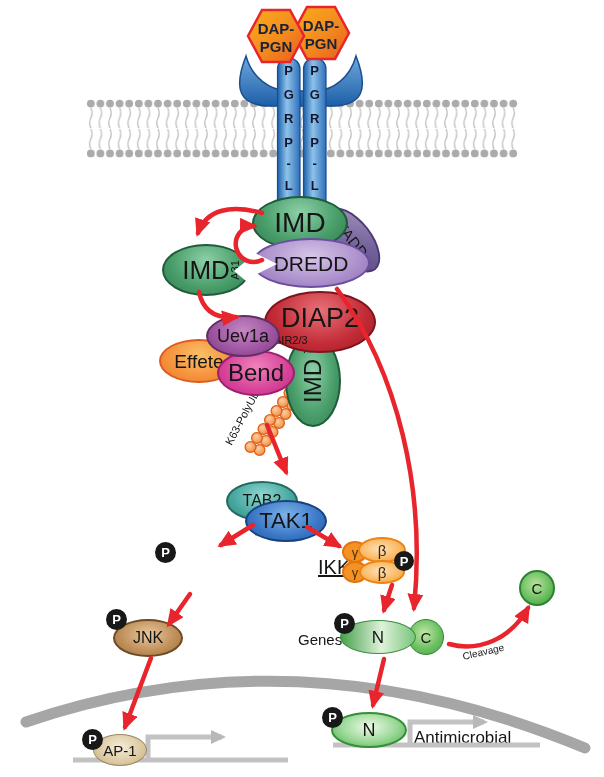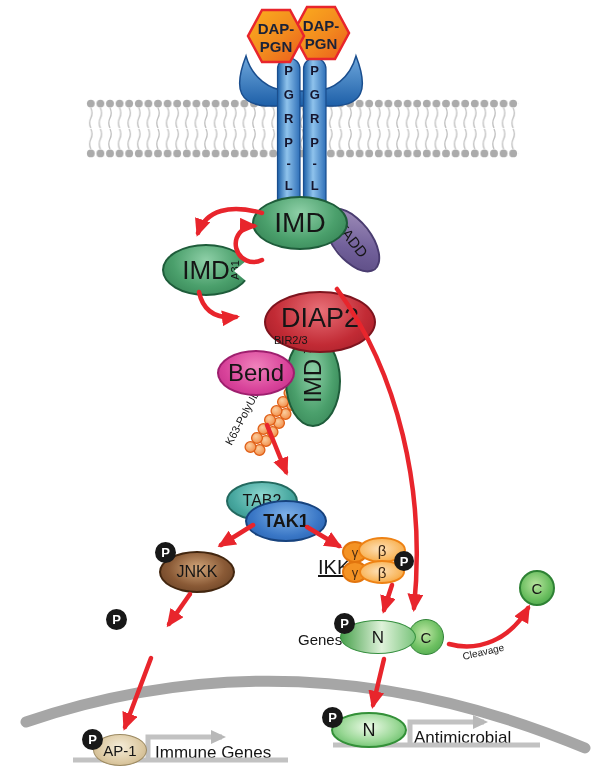--- a/index.html
+++ b/index.html
@@ -122,60 +122,72 @@
   </svg>
 
   <div class="ell" style="left:314px;top:220px;width:76px;height:40px;transform:rotate(52deg);z-index:10;
               background:linear-gradient(135deg,#A795BE 0%,#71609A 60%,#5A4A82 100%);border:2px solid #4A3C70;">
     <span class="lab" style="position:static;font-size:15px;">FADD</span>
   </div>
   <div class="ell" style="left:252px;top:196px;width:96px;height:54px;font-size:28px;z-index:12;
               background:radial-gradient(ellipse at 50% 30%,#8FD0A8 0%,#4BA06C 55%,#2F7A4E 100%);border:2px solid #1E5C3A;">
     <span>IMD</span>
   </div>
+  <div class="ell" style="left:252px;top:238px;width:118px;height:50px;font-size:21px;z-index:14;
+              background:radial-gradient(ellipse at 50% 35%,#D6C6E8 0%,#AC90CC 60%,#8E6DB4 100%);border:2px solid #6B4E9E;">
+    <span>DREDD</span>
+  </div>
   <div class="notch" style="left:249px;top:250px;width:28px;height:28px;clip-path:polygon(0 0,100% 50%,0 100%);"></div>
 
   <div class="ell" style="left:162px;top:244px;width:88px;height:52px;font-size:26px;z-index:12;
               background:radial-gradient(ellipse at 50% 30%,#8FD0A8 0%,#4BA06C 55%,#2F7A4E 100%);border:2px solid #1E5C3A;">
     <span>IMD</span>
     <span class="sub-rot">A31</span>
   </div>
   <div class="notch" style="left:234px;top:256px;width:18px;height:30px;clip-path:polygon(100% 0,0 50%,100% 100%);"></div>
 
   <div class="ell" style="left:285px;top:335px;width:56px;height:92px;z-index:8;
               background:radial-gradient(ellipse at 50% 40%,#8FD0A8 0%,#4BA06C 55%,#2F7A4E 100%);border:2px solid #1E5C3A;">
     <span style="transform:rotate(-90deg);font-size:24px;">IMD</span>
     <span class="lab" style="top:5px;left:50%;transform:translateX(-50%) rotate(-8deg);font-size:11px;">A31</span>
   </div>
   <div class="ell" style="left:264px;top:291px;width:112px;height:62px;font-size:27px;z-index:10;
               background:radial-gradient(ellipse at 50% 30%,#E87078 0%,#C22B35 60%,#9E1B26 100%);border:2px solid #7E141E;text-align:right;">
     <span style="margin-top:-8px;">DIAP2</span>
     <span class="lab" style="left:8px;top:41px;font-size:11px;">BIR2/3</span>
   </div>
+  <div class="ell" style="left:159px;top:339px;width:80px;height:44px;font-size:19px;z-index:11;
+              background:radial-gradient(ellipse at 50% 35%,#FBC068 0%,#F5913C 60%,#EF7A22 100%);border:2px solid #DE5A1E;">
+    <span>Effete</span>
+  </div>
   <div class="ell" style="left:217px;top:350px;width:78px;height:46px;font-size:24px;z-index:12;
               background:radial-gradient(ellipse at 50% 35%,#F082BC 0%,#D8439A 60%,#BE2A84 100%);border:2px solid #9E1F6E;">
     <span>Bend</span>
   </div>
+  <div class="ell" style="left:206px;top:315px;width:74px;height:42px;font-size:18px;z-index:13;
+              background:radial-gradient(ellipse at 50% 35%,#C287C2 0%,#9E54A0 60%,#7E3A80 100%);border:2px solid #632E66;">
+    <span>Uev1a</span>
+  </div>
   <div class="lab" style="left:200px;top:412px;width:84px;text-align:center;transform:rotate(-62deg);font-size:11px;z-index:9;">K63-PolyUb</div>
 
   <div class="ell" style="left:226px;top:481px;width:72px;height:40px;font-size:16px;z-index:10;
               background:radial-gradient(ellipse at 50% 35%,#8FD8D0 0%,#48A8A0 60%,#2E867E 100%);border:2px solid #23695F;">
     <span>TAB2</span>
   </div>
-  <div class="ell" style="left:245px;top:500px;width:82px;height:42px;font-size:18px;z-index:11;
-              background:radial-gradient(ellipse at 50% 35%,#7FB2E8 0%,#3A77C6 60%,#225BA8 100%);border:2px solid #17437E;font-weight:bold;">
+  <div class="ell" style="left:245px;top:500px;width:82px;height:42px;font-size:22px;z-index:11;
+              background:radial-gradient(ellipse at 50% 35%,#7FB2E8 0%,#3A77C6 60%,#225BA8 100%);border:2px solid #17437E;">
     <span>TAK1</span>
   </div>
 
-  <div class="ell" style="left:159px;top:551px;width:76px;height:42px;font-size:16px;z-index:10;
-              background:radial-gradient(ellipse at 50% 40%,#D2A67A 0%,#8A5A36 55%,#5E3A20 100%);border:2px solid #42260F;">
-    <span>JNKK</span>
-  </div>
   <div class="pcircle" style="left:155px;top:542px;">
     <span>P</span>
+  </div>
+  <div class="ell" style="left:113px;top:619px;width:70px;height:38px;font-size:16px;z-index:10;
+              background:radial-gradient(ellipse at 50% 40%,#E8C89E 0%,#BE8E58 60%,#9A6E3E 100%);border:2px solid #6E4A24;">
+    <span>JNK</span>
   </div>
   <div class="pcircle" style="left:106px;top:609px;">
     <span>P</span>
   </div>
 
   <div class="lab" style="left:318px;top:556px;font-size:20px;text-decoration:underline;">IKK</div>
   <div class="ell" style="left:342px;top:541px;width:26px;height:22px;font-size:13px;color:#4A2C12;z-index:10;background:#F49324;border:2px solid #E2750E;">
     <span>γ</span>
   </div>
   <div class="ell" style="left:342px;top:561px;width:26px;height:22px;font-size:13px;color:#4A2C12;z-index:10;background:#F49324;border:2px solid #E2750E;">
@@ -211,21 +223,20 @@
     <span>C</span>
   </div>
 
   <div class="ell" style="left:93px;top:734px;width:54px;height:32px;font-size:15px;z-index:10;
               background:radial-gradient(ellipse at 50% 40%,#F5ECD8 0%,#DCC9A2 60%,#C2AA7E 100%);border:1.5px solid #9C8A62;">
     <span>AP-1</span>
   </div>
   <div class="pcircle" style="left:82px;top:729px;">
     <span>P</span>
   </div>
-  <div class="lab" style="left:155px;top:743px;font-size:17px;">Immune Genes</div>
 
   <div class="ell" style="left:331px;top:712px;width:76px;height:36px;font-size:18px;z-index:10;
               background:radial-gradient(ellipse at 50% 40%,#EDFAE8 0%,#9AD896 55%,#4CAE50 100%);border:2px solid #339038;">
     <span>N</span>
   </div>
   <div class="pcircle" style="left:322px;top:707px;">
     <span>P</span>
   </div>
   <div class="lab" style="left:414px;top:725px;font-size:17px;line-height:25px;">
     <div>Antimicrobial</div>

